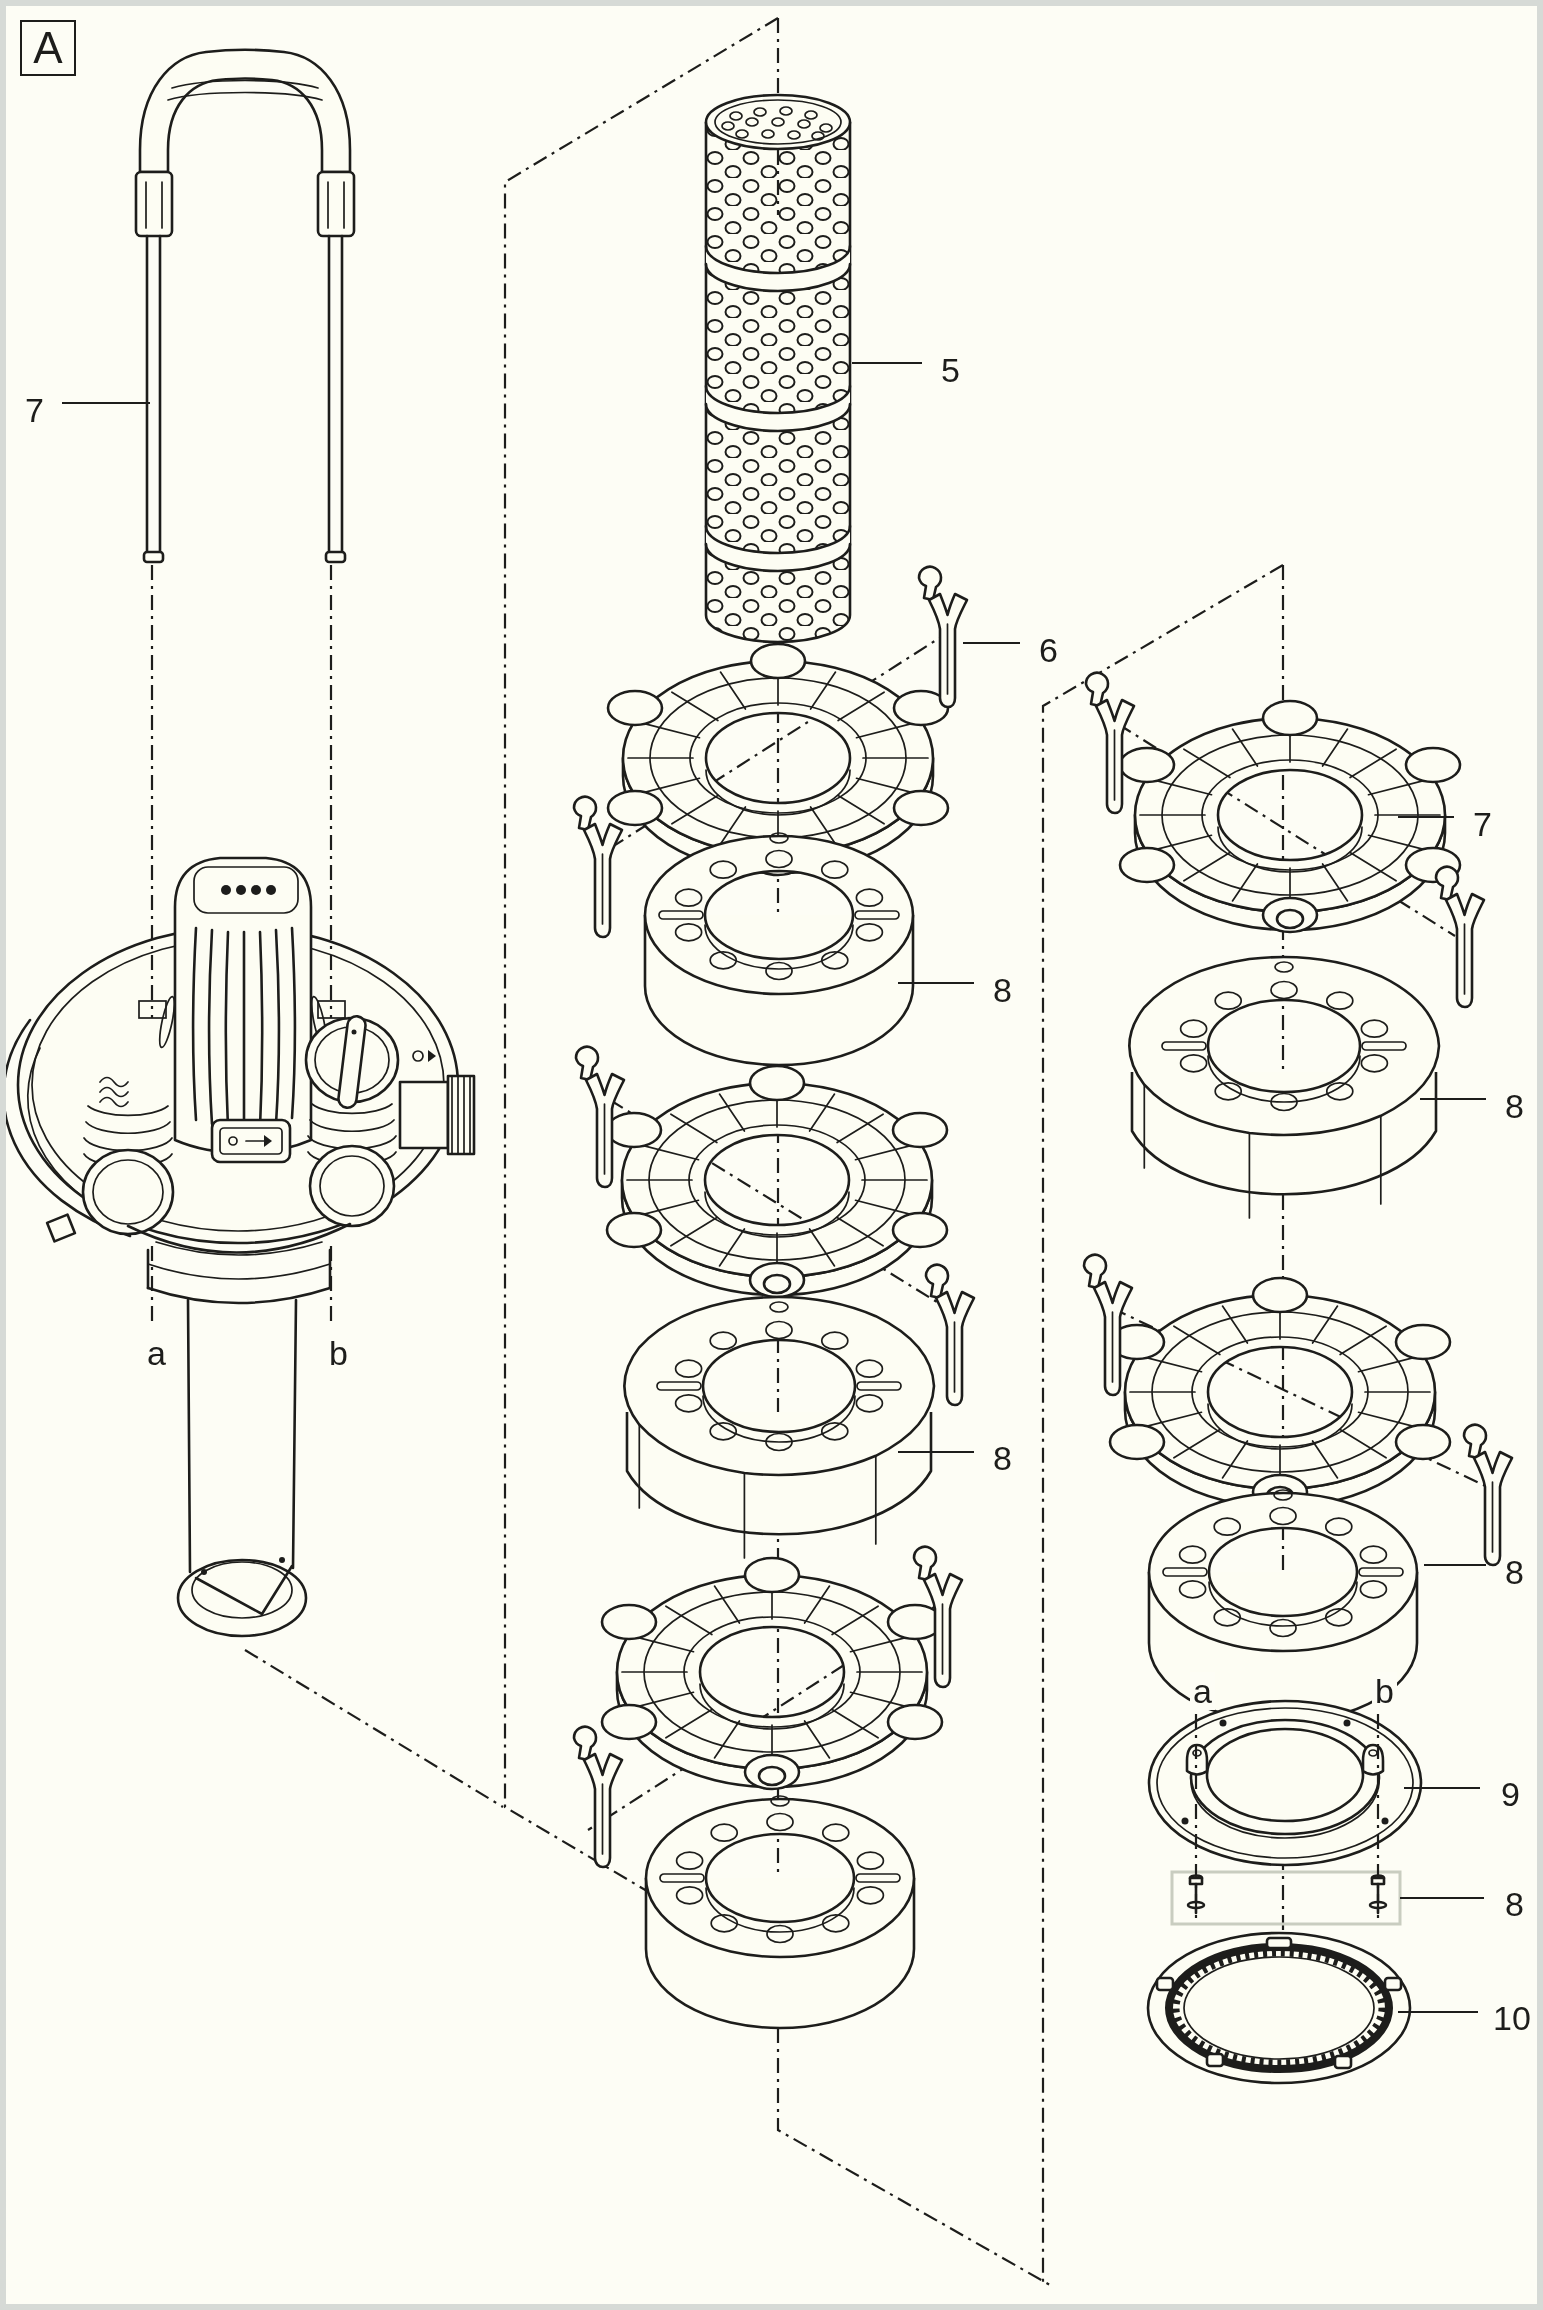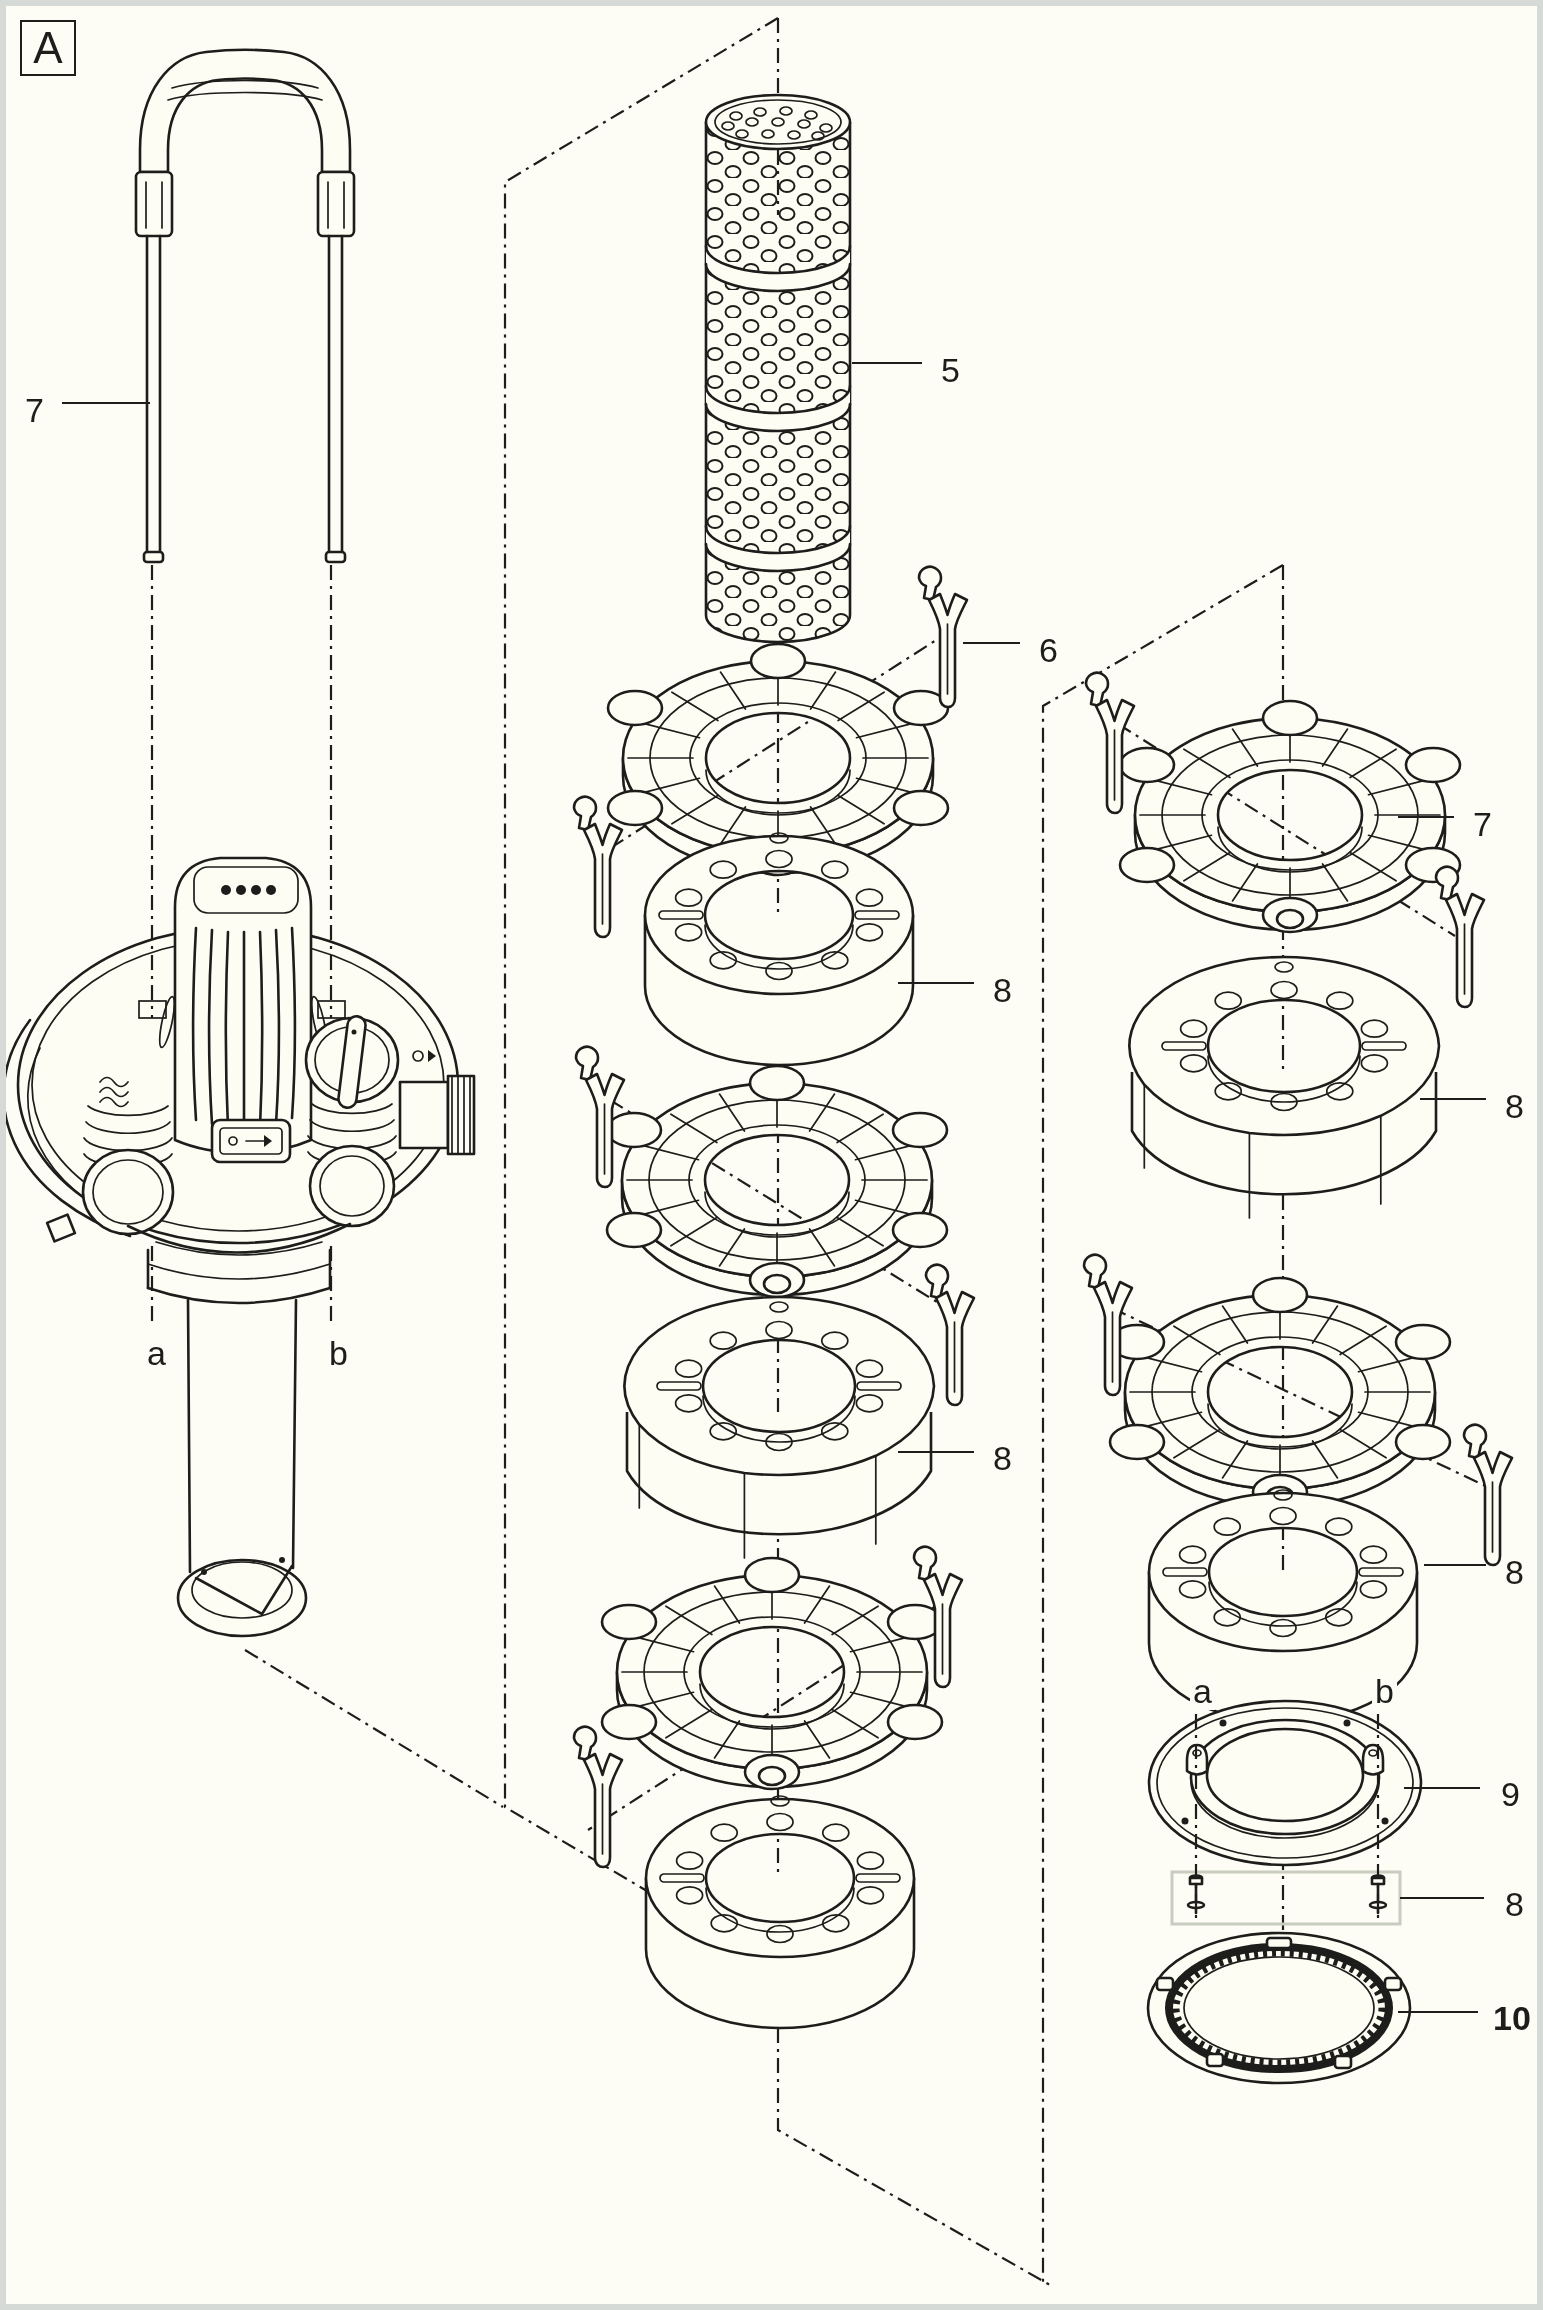--- a/index.html
+++ b/index.html
@@ -399,19 +399,19 @@
 <div class="callout" style="left:16px;top:385px;">7</div>
 <div class="callout" style="left:932px;top:345px;">5</div>
 <div class="callout" style="left:1030px;top:625px;">6</div>
 <div class="callout" style="left:1464px;top:799px;">7</div>
 <div class="callout" style="left:984px;top:965px;">8</div>
 <div class="callout" style="left:1496px;top:1081px;">8</div>
 <div class="callout" style="left:984px;top:1433px;">8</div>
 <div class="callout" style="left:1496px;top:1547px;">8</div>
 <div class="callout" style="left:1492px;top:1769px;">9</div>
 <div class="callout" style="left:1496px;top:1879px;">8</div>
-<div class="callout" style="left:1484px;top:1993px;font-weight:bold;">10</div>
+<div class="callout" style="left:1484px;top:1993px;">10</div>
 <div class="callout" style="left:138px;top:1328px;">a</div>
 <div class="callout" style="left:320px;top:1328px;">b</div>
 <div class="callout" style="left:1184px;top:1666px;">a</div>
 <div class="callout" style="left:1366px;top:1666px;">b</div>
 
 </div>
 
 </body></html>

